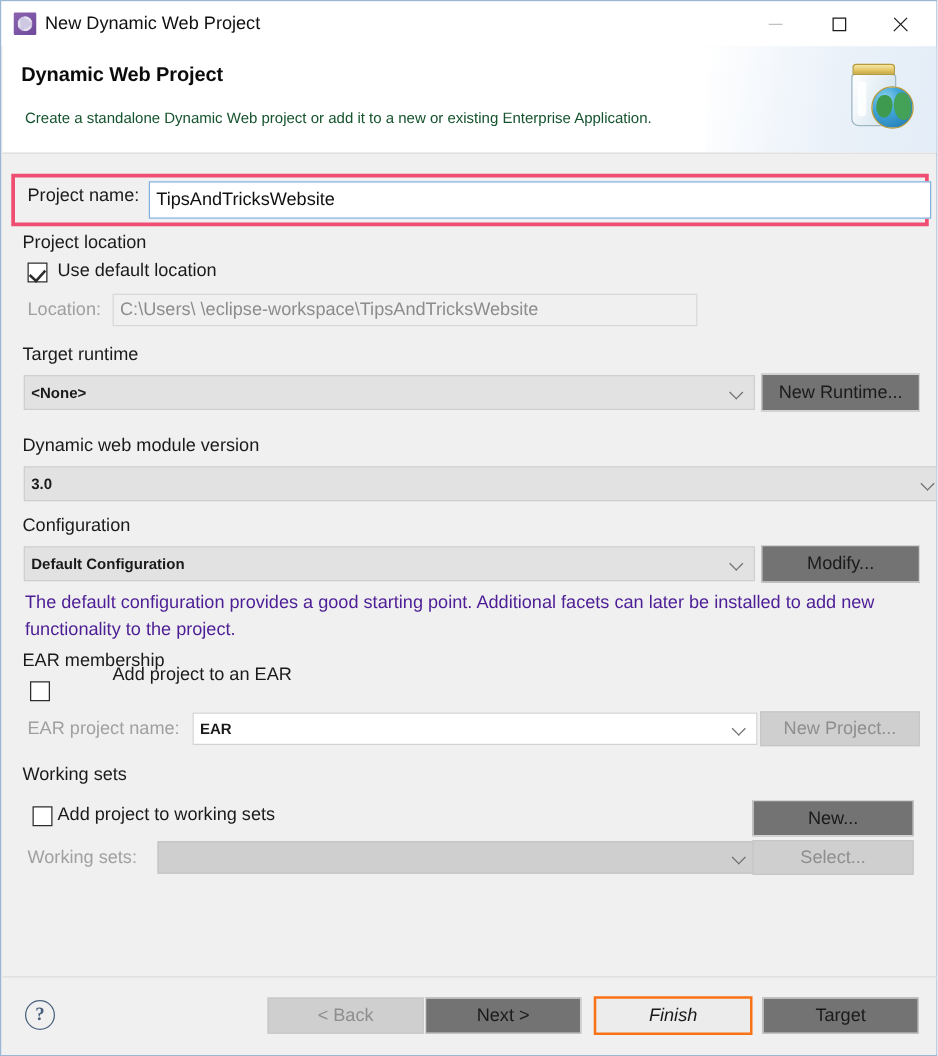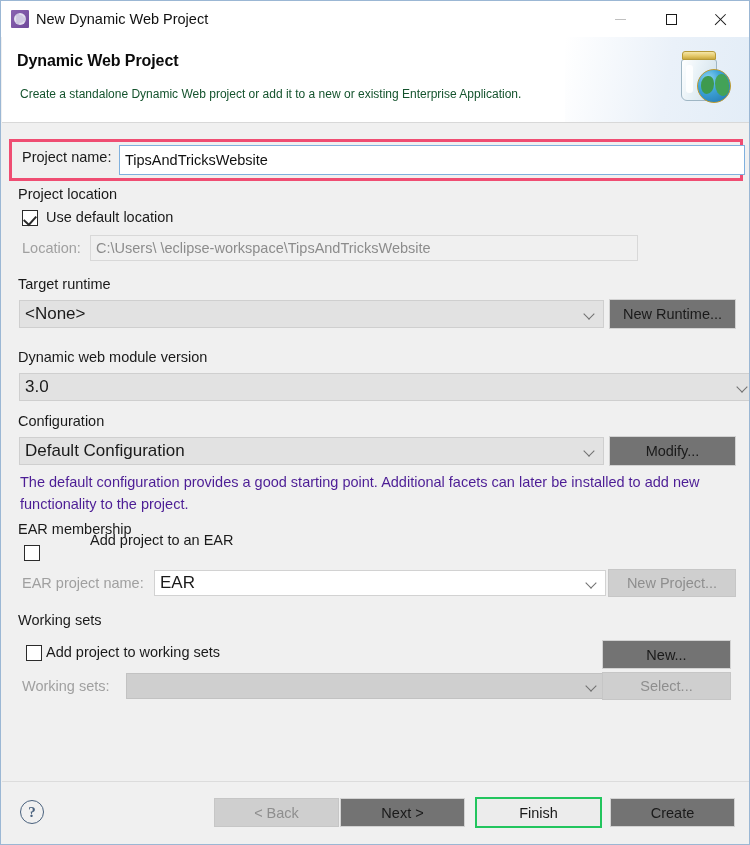--- a/index.html
+++ b/index.html
@@ -157,24 +157,24 @@
     overflow: hidden; white-space: nowrap;
   }
   .text-input.disabled {
     background: #f0f0f0; border: 1px solid #d8d8d8; color: #8c8c8c;
   }
   
   .combo {
     position: absolute;
     background: #e2e2e2;
     border: 1px solid #cfcfcf;
-    font-size: 17px; color: #1a1a1a;
+    font-size: 12px; color: #1a1a1a;
     display: flex; align-items: center;
     padding-left: 5px;
-    overflow: hidden; white-space: nowrap;
+    overflow: hidden; white-space: nowrap; font-weight: bold;
   }
   .combo.white { background: #ffffff; border: 1px solid #d2d2d2; }
   .combo.dimmed { background: #cfcfcf; border: 1px solid #c2c2c2; color: #8c8c8c; }
   .combo .arrow {
     position: absolute; right: 9px; top: 50%;
     width: 9px; height: 9px; margin-top: -5px;
   }
   .combo .arrow::before {
     content:""; position:absolute; left:0; top:1px;
     width:7px; height:7px;
@@ -187,21 +187,21 @@
   .btn {
     position: absolute;
     background: #e6e6e6;
     border: 1px solid #cfcfcf;
     font-size: 14.5px; color: #1a1a1a;
     display: flex; align-items: center; justify-content: center;
     white-space: nowrap;
   }
   .btn.disabled { background: #cfcfcf; border: 1px solid #c6c6c6; color: #8e8e8e; }
   .btn.light    { background: #737373; border: 1px solid #d2d2d2; }
-  .btn.default  { background: #ececec; border: 2px solid #22c55e; }
+  .btn.default  { background: #ececec; border: 2px solid #f97316; font-style: italic; }
 
   
   .cbox {
     position: absolute; width: 16px; height: 16px;
     background: #ffffff; border: 1.3px solid #2b2b2b;
   }
   .cbox.checked::after {
     content:""; position:absolute; left:3px; top:2px;
     width:6px; height:10px;
     border-right: 2px solid #2b2b2b;
@@ -263,21 +263,21 @@
   <div id="body">
 
     <div id="name-highlight"></div>
     <div class="lbl" style="position:absolute; left:20px; top:25px;">Project name:</div>
     <div class="text-input" style="left:117px; top:21px; width:626px; height:30px;">TipsAndTricksWebsite</div>
 
     <div class="group-label" style="left:16px; top:62px;">Project location</div>
     <div class="cbox checked" style="left:20px; top:86px;"></div>
     <div class="lbl" style="position:absolute; left:44px; top:85px;">Use default location</div>
     <div class="lbl dim" style="position:absolute; left:20px; top:116px;">Location:</div>
-    <div class="text-input disabled" style="left:88px; top:111px; width:548px; height:26px;">C:\Users\            \eclipse-workspace\TipsAndTricksWebsite</div>
+    <div class="text-input disabled" style="left:88px; top:111px; width:468px; height:26px;">C:\Users\            \eclipse-workspace\TipsAndTricksWebsite</div>
 
     <div class="group-label" style="left:16px; top:152px;">Target runtime</div>
     <div class="combo" style="left:17px; top:176px; width:585px; height:28px;">
       <span>&lt;None&gt;</span>
       <span class="arrow"></span>
     </div>
     <div class="btn light" style="left:607px; top:175px; width:127px; height:30px;">New Runtime...</div>
 
     <div class="group-label" style="left:16px; top:225px;">Dynamic web module version</div>
     <div class="combo" style="left:17px; top:249px; width:738px; height:28px;">
@@ -314,16 +314,16 @@
     </div>
     <div class="btn disabled" style="left:600px; top:548px; width:129px; height:28px;">Select...</div>
 
   </div>
 
   <div id="footer">
     <div id="help-icon">?</div>
     <div class="btn disabled" style="left:212px; top:16px; width:125px; height:29px;">&lt; Back</div>
     <div class="btn light" style="left:338px; top:16px; width:125px; height:29px;">Next &gt;</div>
     <div class="btn default" style="left:473px; top:15px; width:127px; height:31px;">Finish</div>
-    <div class="btn light" style="left:608px; top:16px; width:125px; height:29px;">Create</div>
+    <div class="btn light" style="left:608px; top:16px; width:125px; height:29px;">Target</div>
   </div>
 
 </div>
 
 </body></html>

